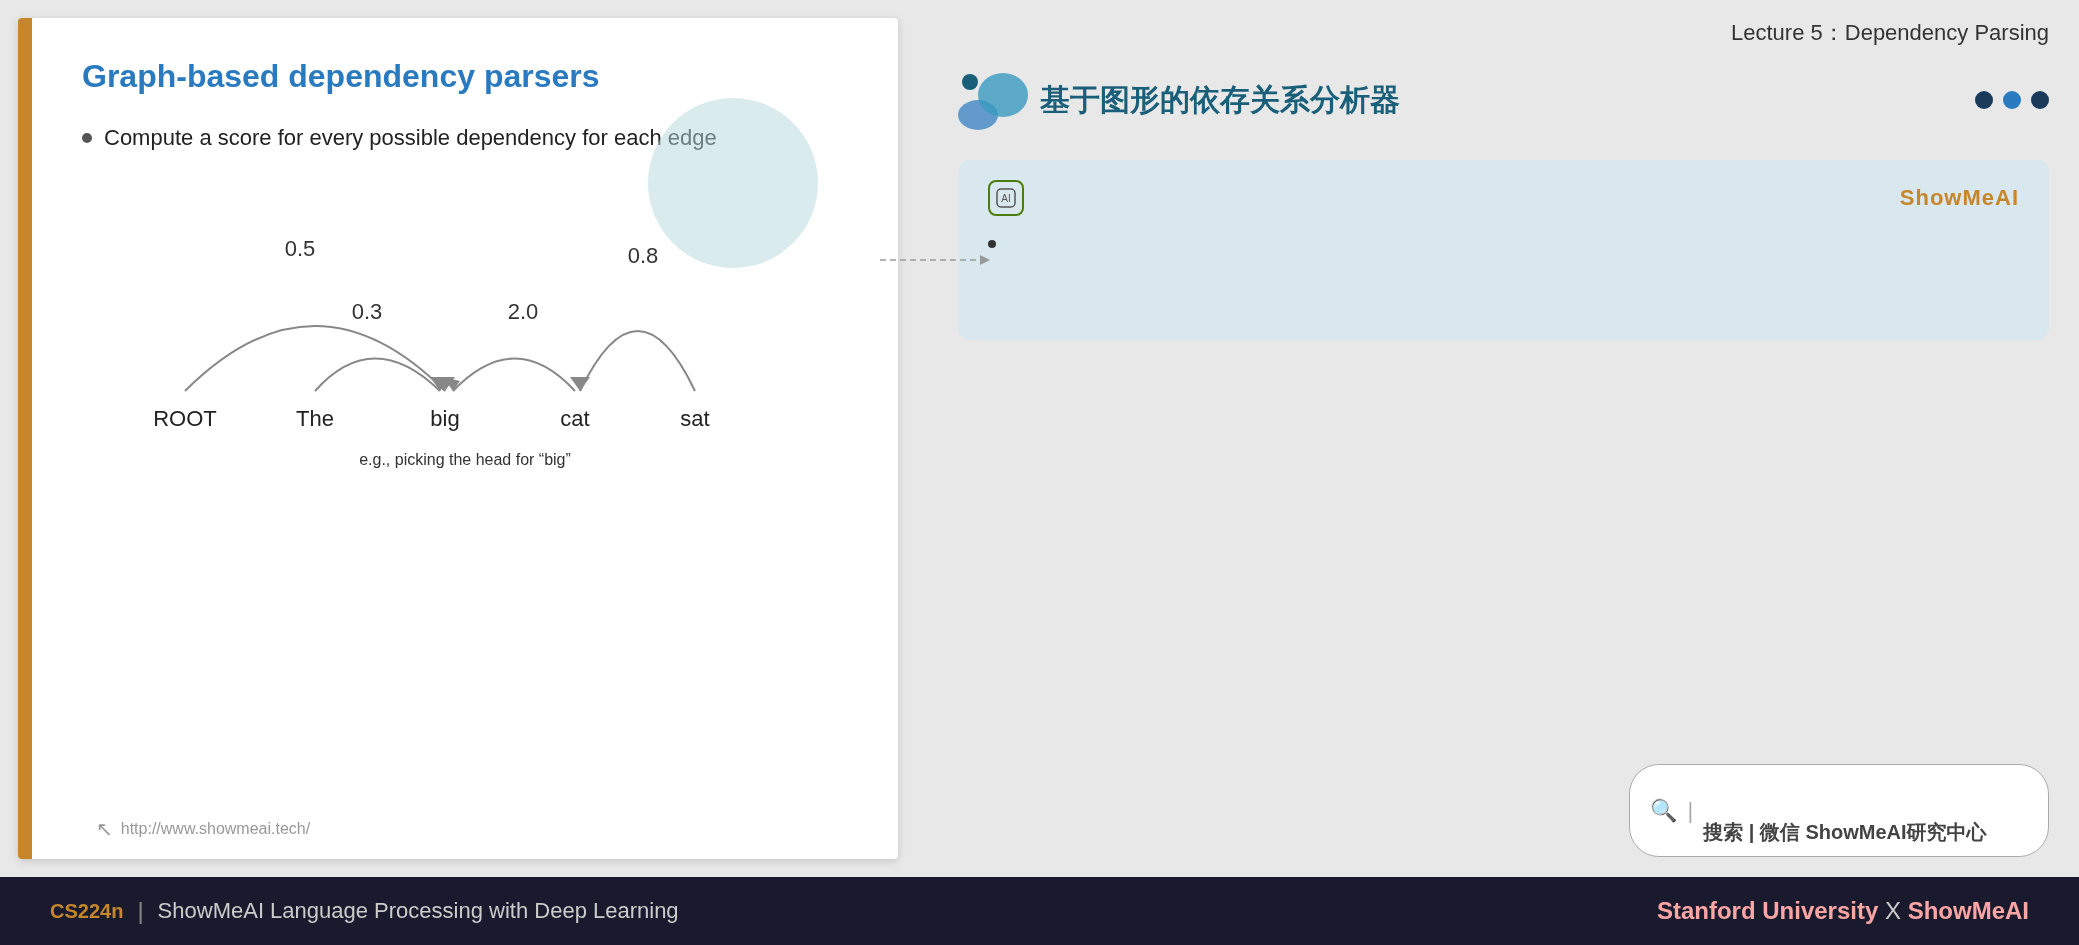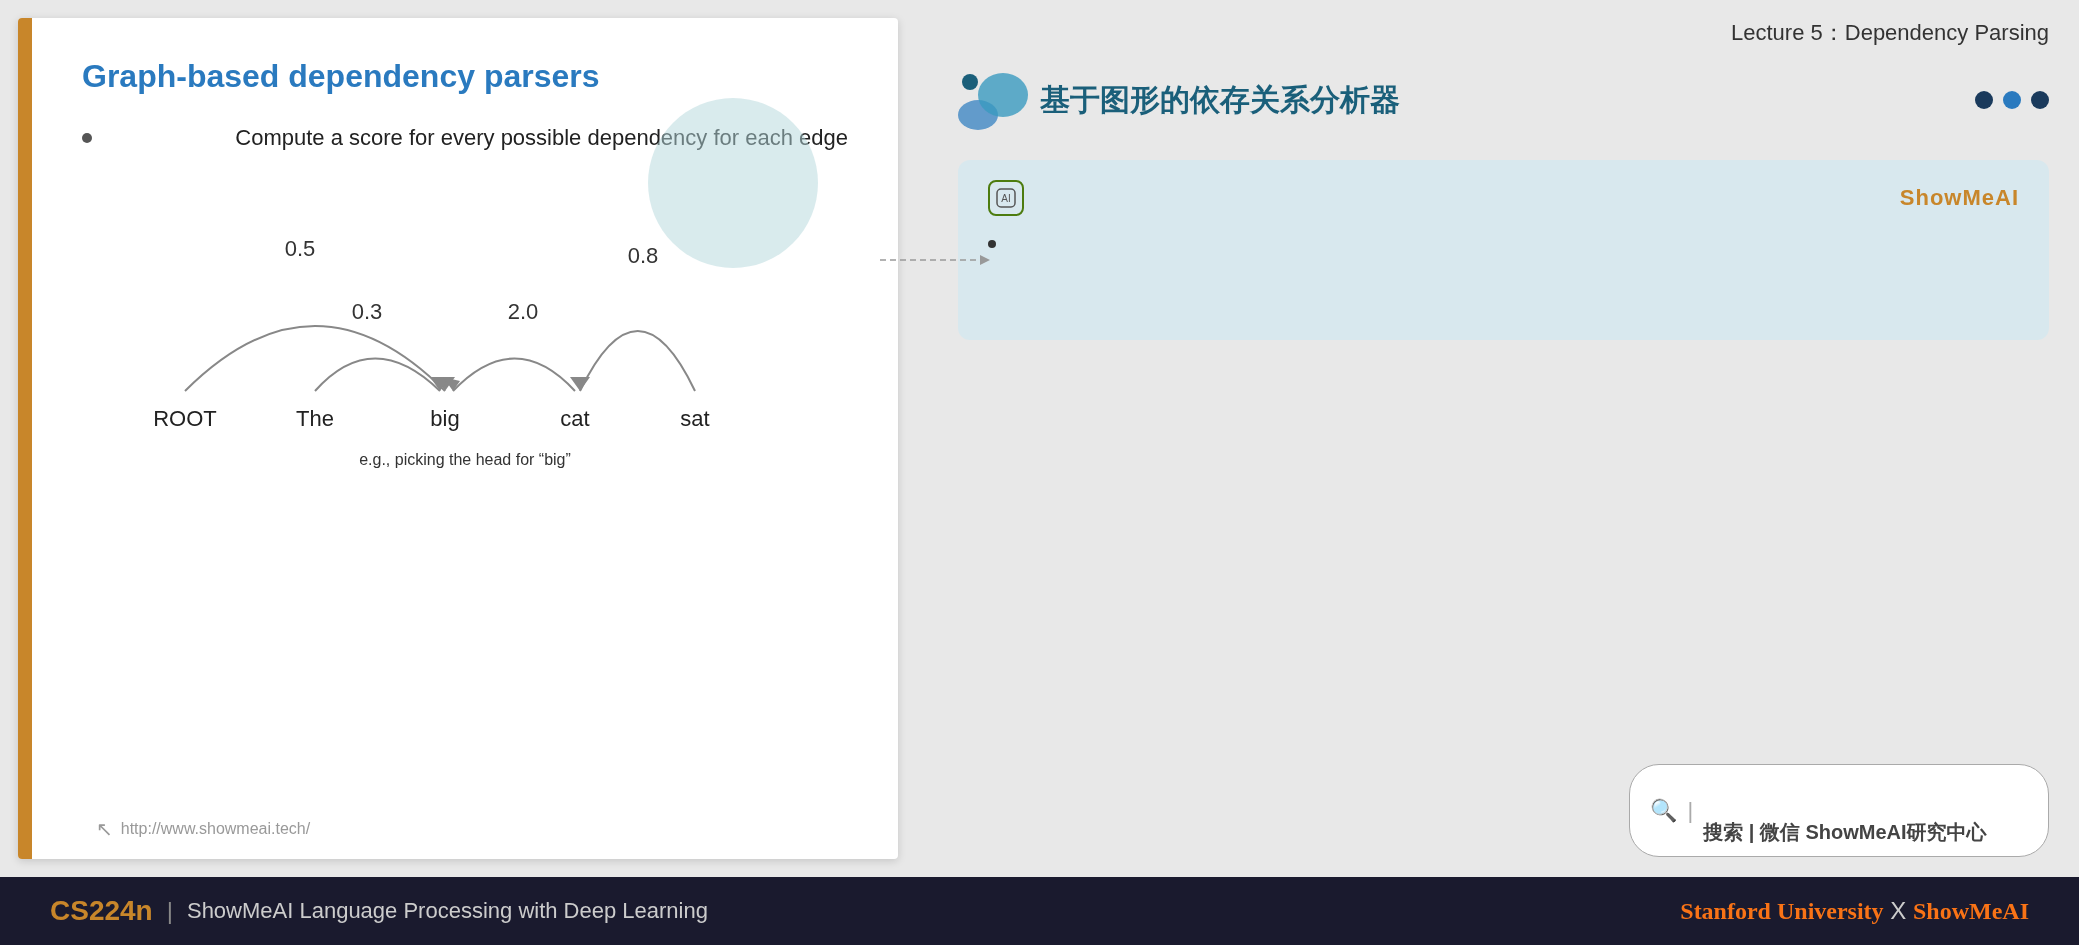--- a/index.html
+++ b/index.html
@@ -53,22 +53,21 @@
       font-weight: bold;
       margin-bottom: 30px;
     }
 
     .slide-bullet {
       display: flex;
       align-items: flex-start;
       font-size: 22px;
       color: #222;
       margin-bottom: 20px;
-      gap: 22px;
-      justify-content: space-between;
+      gap: 12px;
     }
 
     .bullet-dot {
       width: 10px;
       height: 10px;
       background: #555;
       border-radius: 50%;
       margin-top: 8px;
       flex-shrink: 0;
     }
@@ -268,43 +267,42 @@
     }
 
     .bottom-left {
       display: flex;
       align-items: center;
       gap: 14px;
     }
 
     .course-code {
       color: #c8862a;
-      font-size: 28px;
+      font-size: 20px;
       font-weight: bold;
     }
 
     .divider-bar {
       color: #888;
       font-size: 24px;
     }
 
     .course-desc {
       color: #ccc;
       font-size: 22px;
     }
 
     .bottom-right {
       color: #ccc;
       font-size: 24px;
     }
 
     .bottom-right strong {
-      color: #f97316;
-      font-weight: bold;
-      font-family: Liberation Serif, serif;
+      color: #fca5a5;
+      font-weight: bold;
     }
   </style>
 </head>
 <body>
 
 <div class="main-content">
 
   <div class="slide-panel">
     <div class="slide-left-bar"></div>
     <div class="slide-inner">

